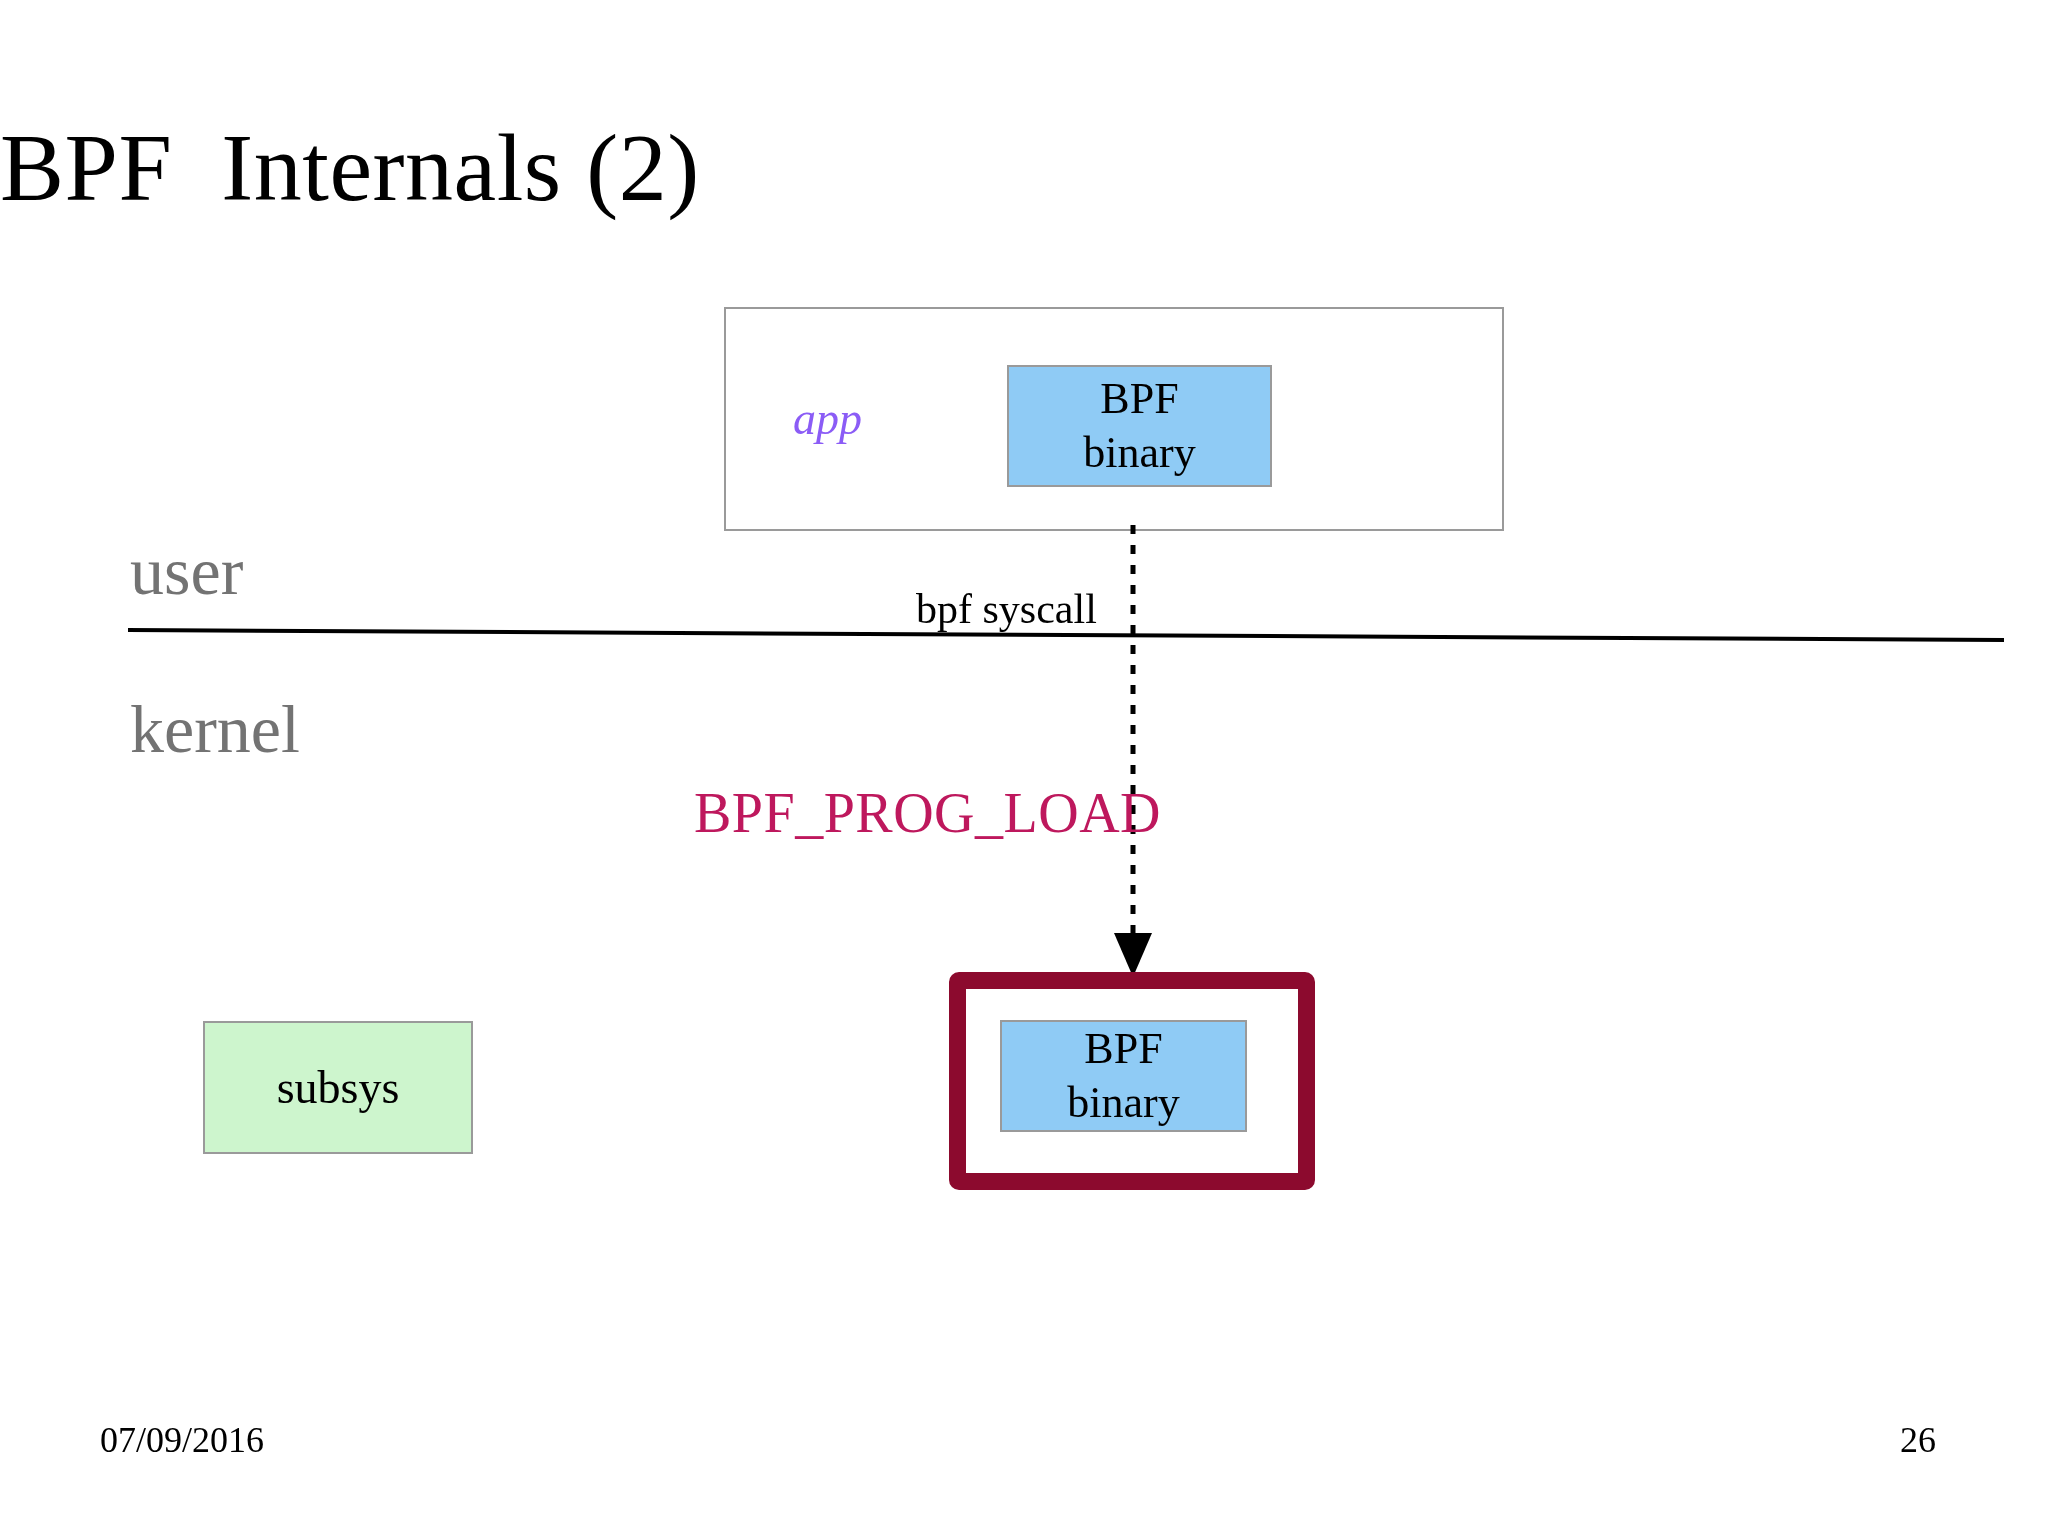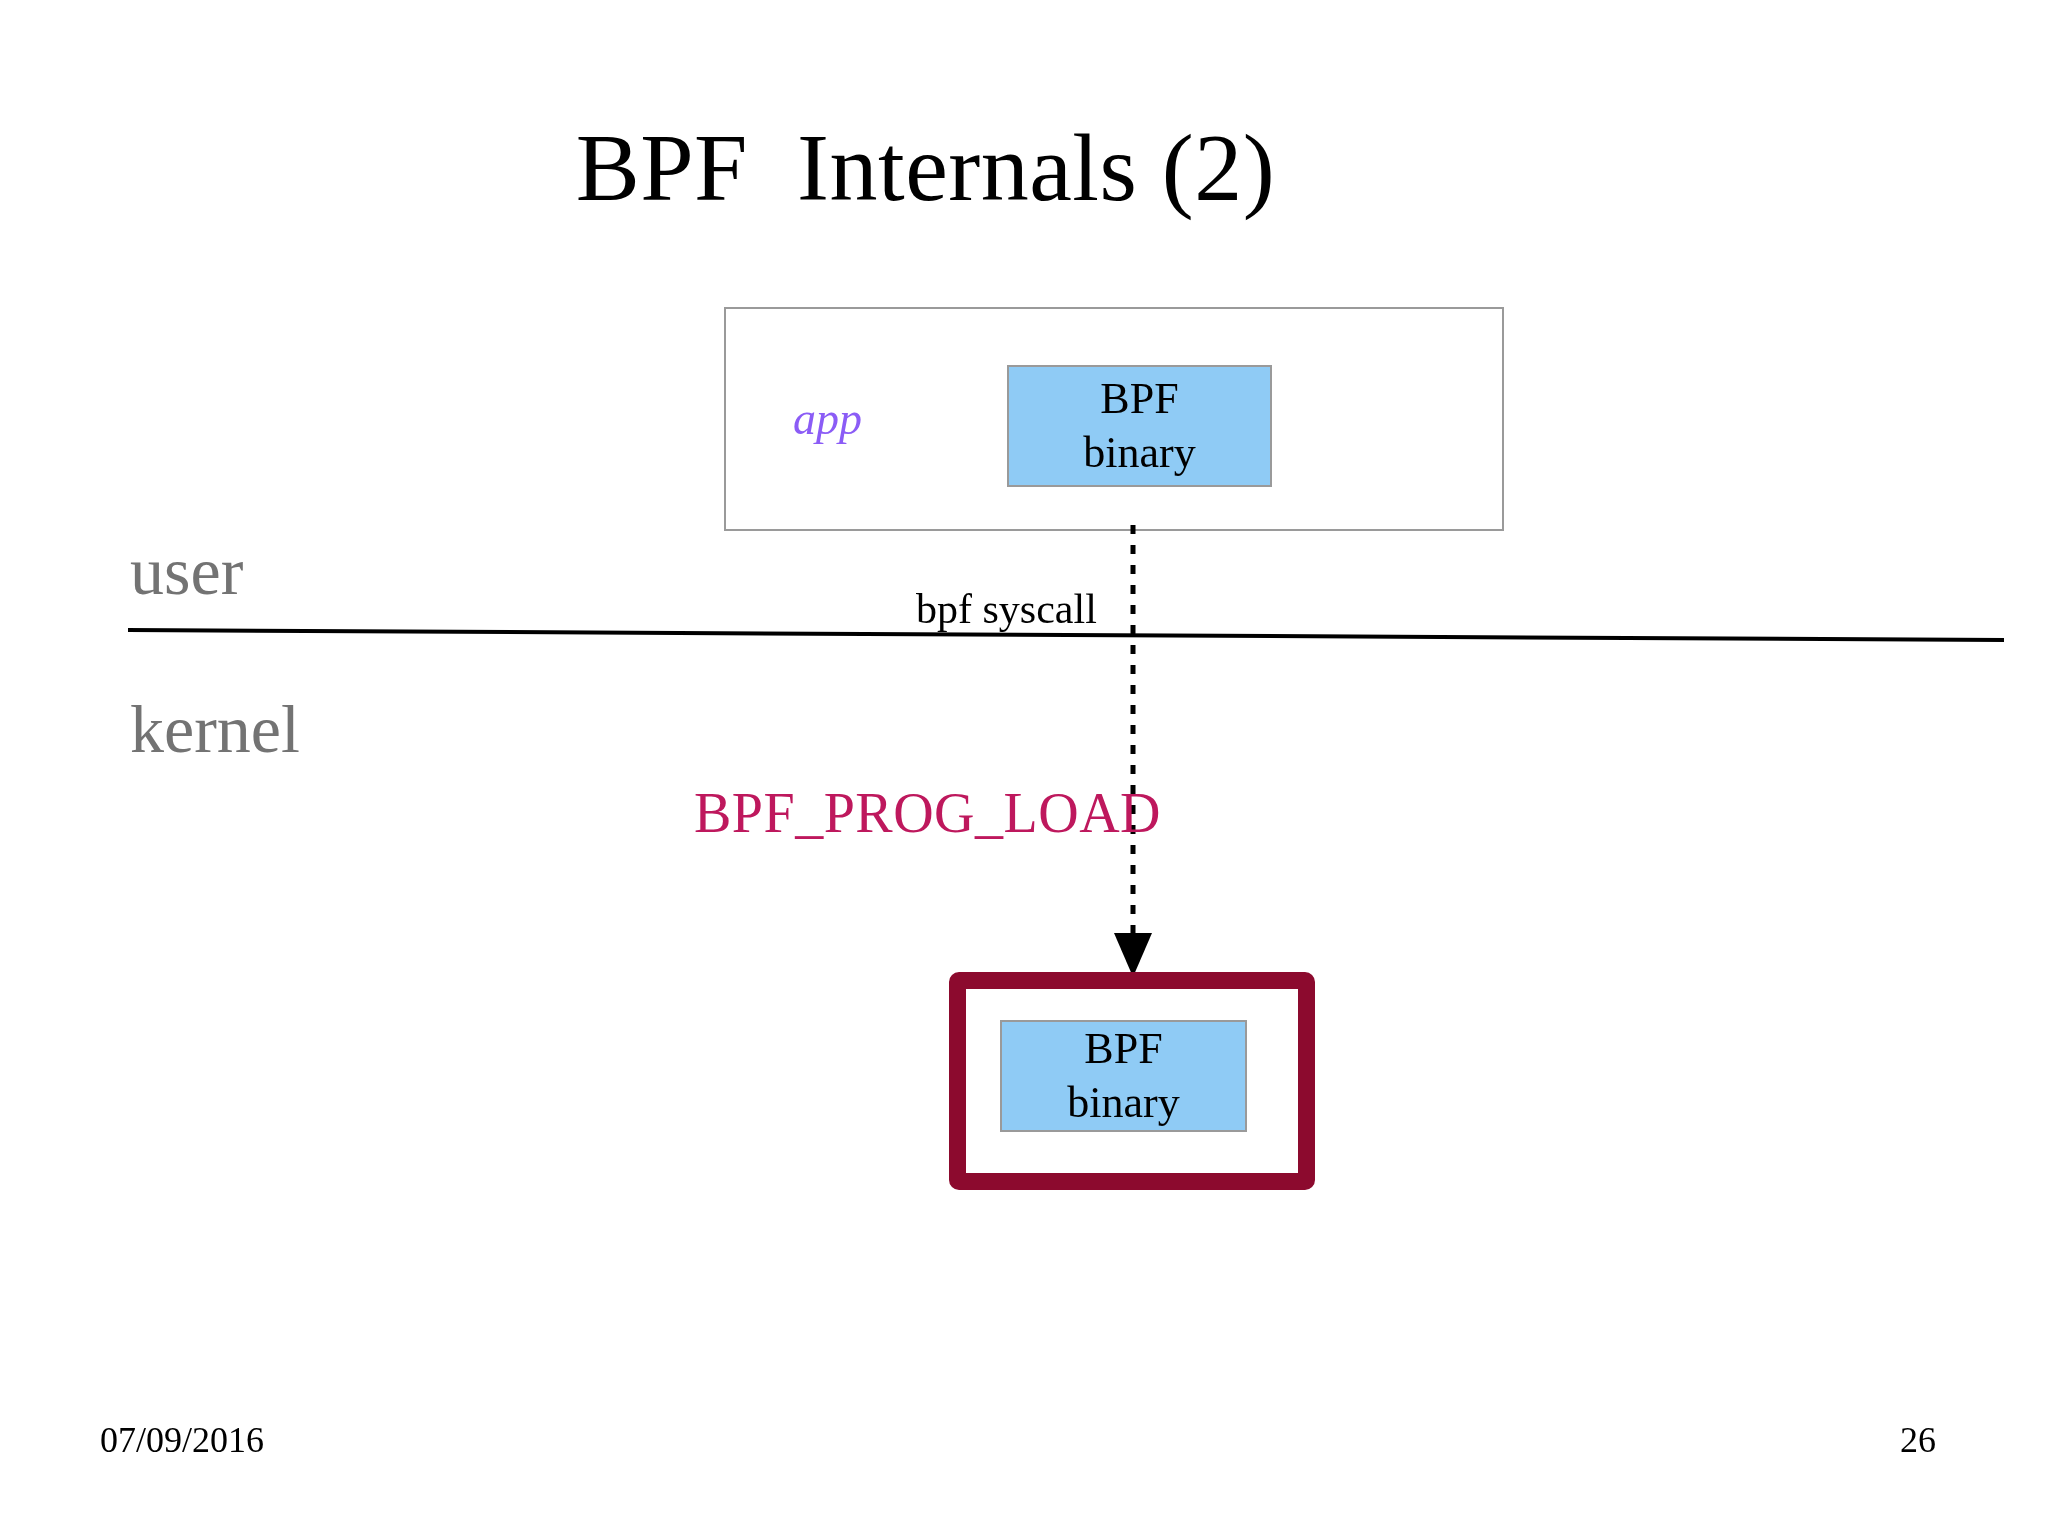--- a/index.html
+++ b/index.html
@@ -16,21 +16,21 @@
     font-family: "Liberation Serif", "DejaVu Serif", serif;
     color: #000000;
   }
 
   
   #slide-title {
     position: absolute;
     left: 0;
     top: 118px;
     width: 1851px;
-    text-align: center;
+    text-align: left;
     font-size: 96px;
     line-height: 1.05;
     letter-spacing: 0.5px;
     white-space: pre;
     color: #000;
   }
 
   
   .app-box {
     position: absolute;
@@ -207,20 +207,23 @@
   </svg>
 
   <svg id="syscall-arrow" viewBox="0 0 60 460">
     <line x1="28" y1="0" x2="28" y2="420" stroke="#000000" stroke-width="5" stroke-dasharray="9,11"></line>
     <polygon points="28,452 9,408 47,408" fill="#000000"></polygon>
   </svg>
 
   <div class="syscall-label">bpf syscall</div>
   <div class="progload-label">BPF_PROG_LOAD</div>
 
+  <div id="subsys-box">
+    <span>subsys</span>
+  </div>
 
   <div id="interp-box"></div>
 
   <div class="bpf-box" id="bpf-binary-kernel">
     <span>BPF</span>
     <span>binary</span>
   </div>
 
 
   <div id="footer-date">07/09/2016</div>

